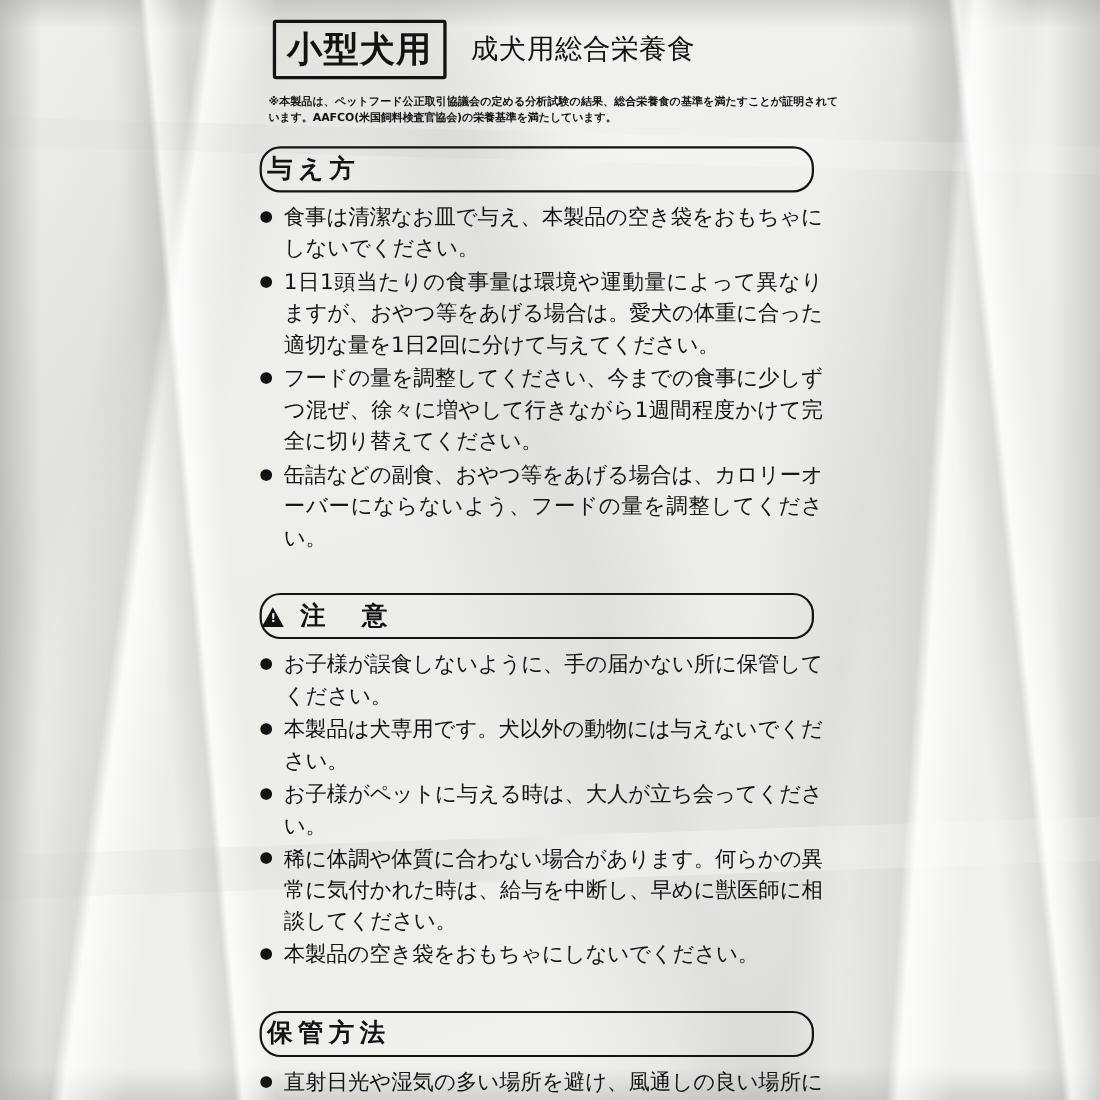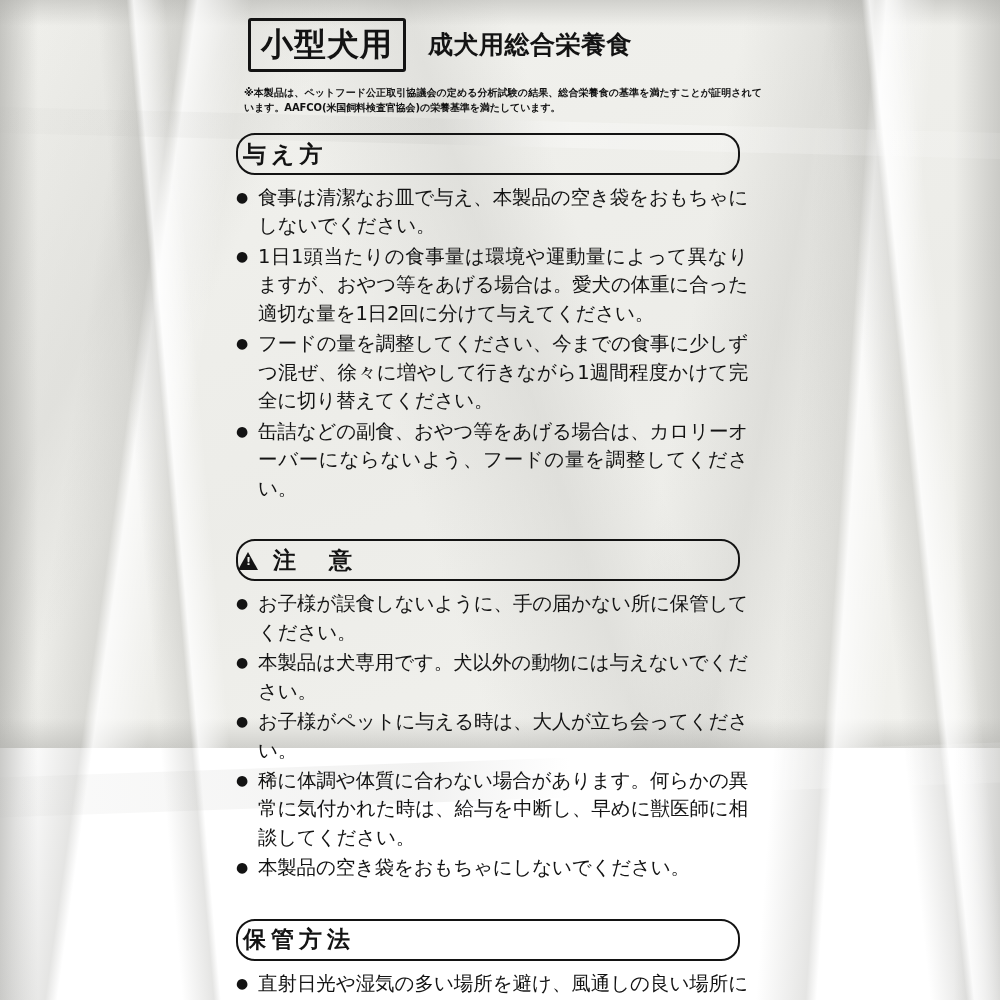--- a/index.html
+++ b/index.html
@@ -11,21 +11,21 @@
     width: 1000px;
     height: 1000px;
     overflow: hidden;
     font-family: "DejaVu Sans", "Liberation Sans", sans-serif;
   }
 
   
   #package {
     position: relative;
     width: 1000px;
-    height: 748px;
+    height: 1000px;
     background:
       linear-gradient(115deg, rgba(255,255,255,0) 0%, rgba(214,214,210,0.55) 18%, rgba(255,255,255,0) 26%),
       linear-gradient(72deg, rgba(255,255,255,0) 40%, rgba(206,206,202,0.45) 52%, rgba(255,255,255,0) 60%),
       linear-gradient(100deg, rgba(255,255,255,0) 66%, rgba(200,200,196,0.40) 74%, rgba(255,255,255,0) 82%),
       linear-gradient(160deg, rgba(255,255,255,0) 0%, rgba(235,235,231,0.8) 55%, rgba(255,255,255,0) 100%),
       #f2f2ee;
     box-sizing: border-box;
   }
   
   .wrinkle {
@@ -75,21 +75,21 @@
     border-radius: 3px;
     padding: 7px 10px 9px 10px;
     font-size: 32px;
     font-weight: 700;
     letter-spacing: 1px;
     line-height: 1;
     white-space: nowrap;
   }
   .header-title {
     font-size: 25px;
-    font-weight: 700;
+    font-weight: 400;
     letter-spacing: 0.5px;
     white-space: nowrap;
     padding-bottom: 2px;
   }
 
   .disclaimer {
     margin-top: 14px;
     margin-left: 8px;
     width: 518px;
     font-size: 10px;

